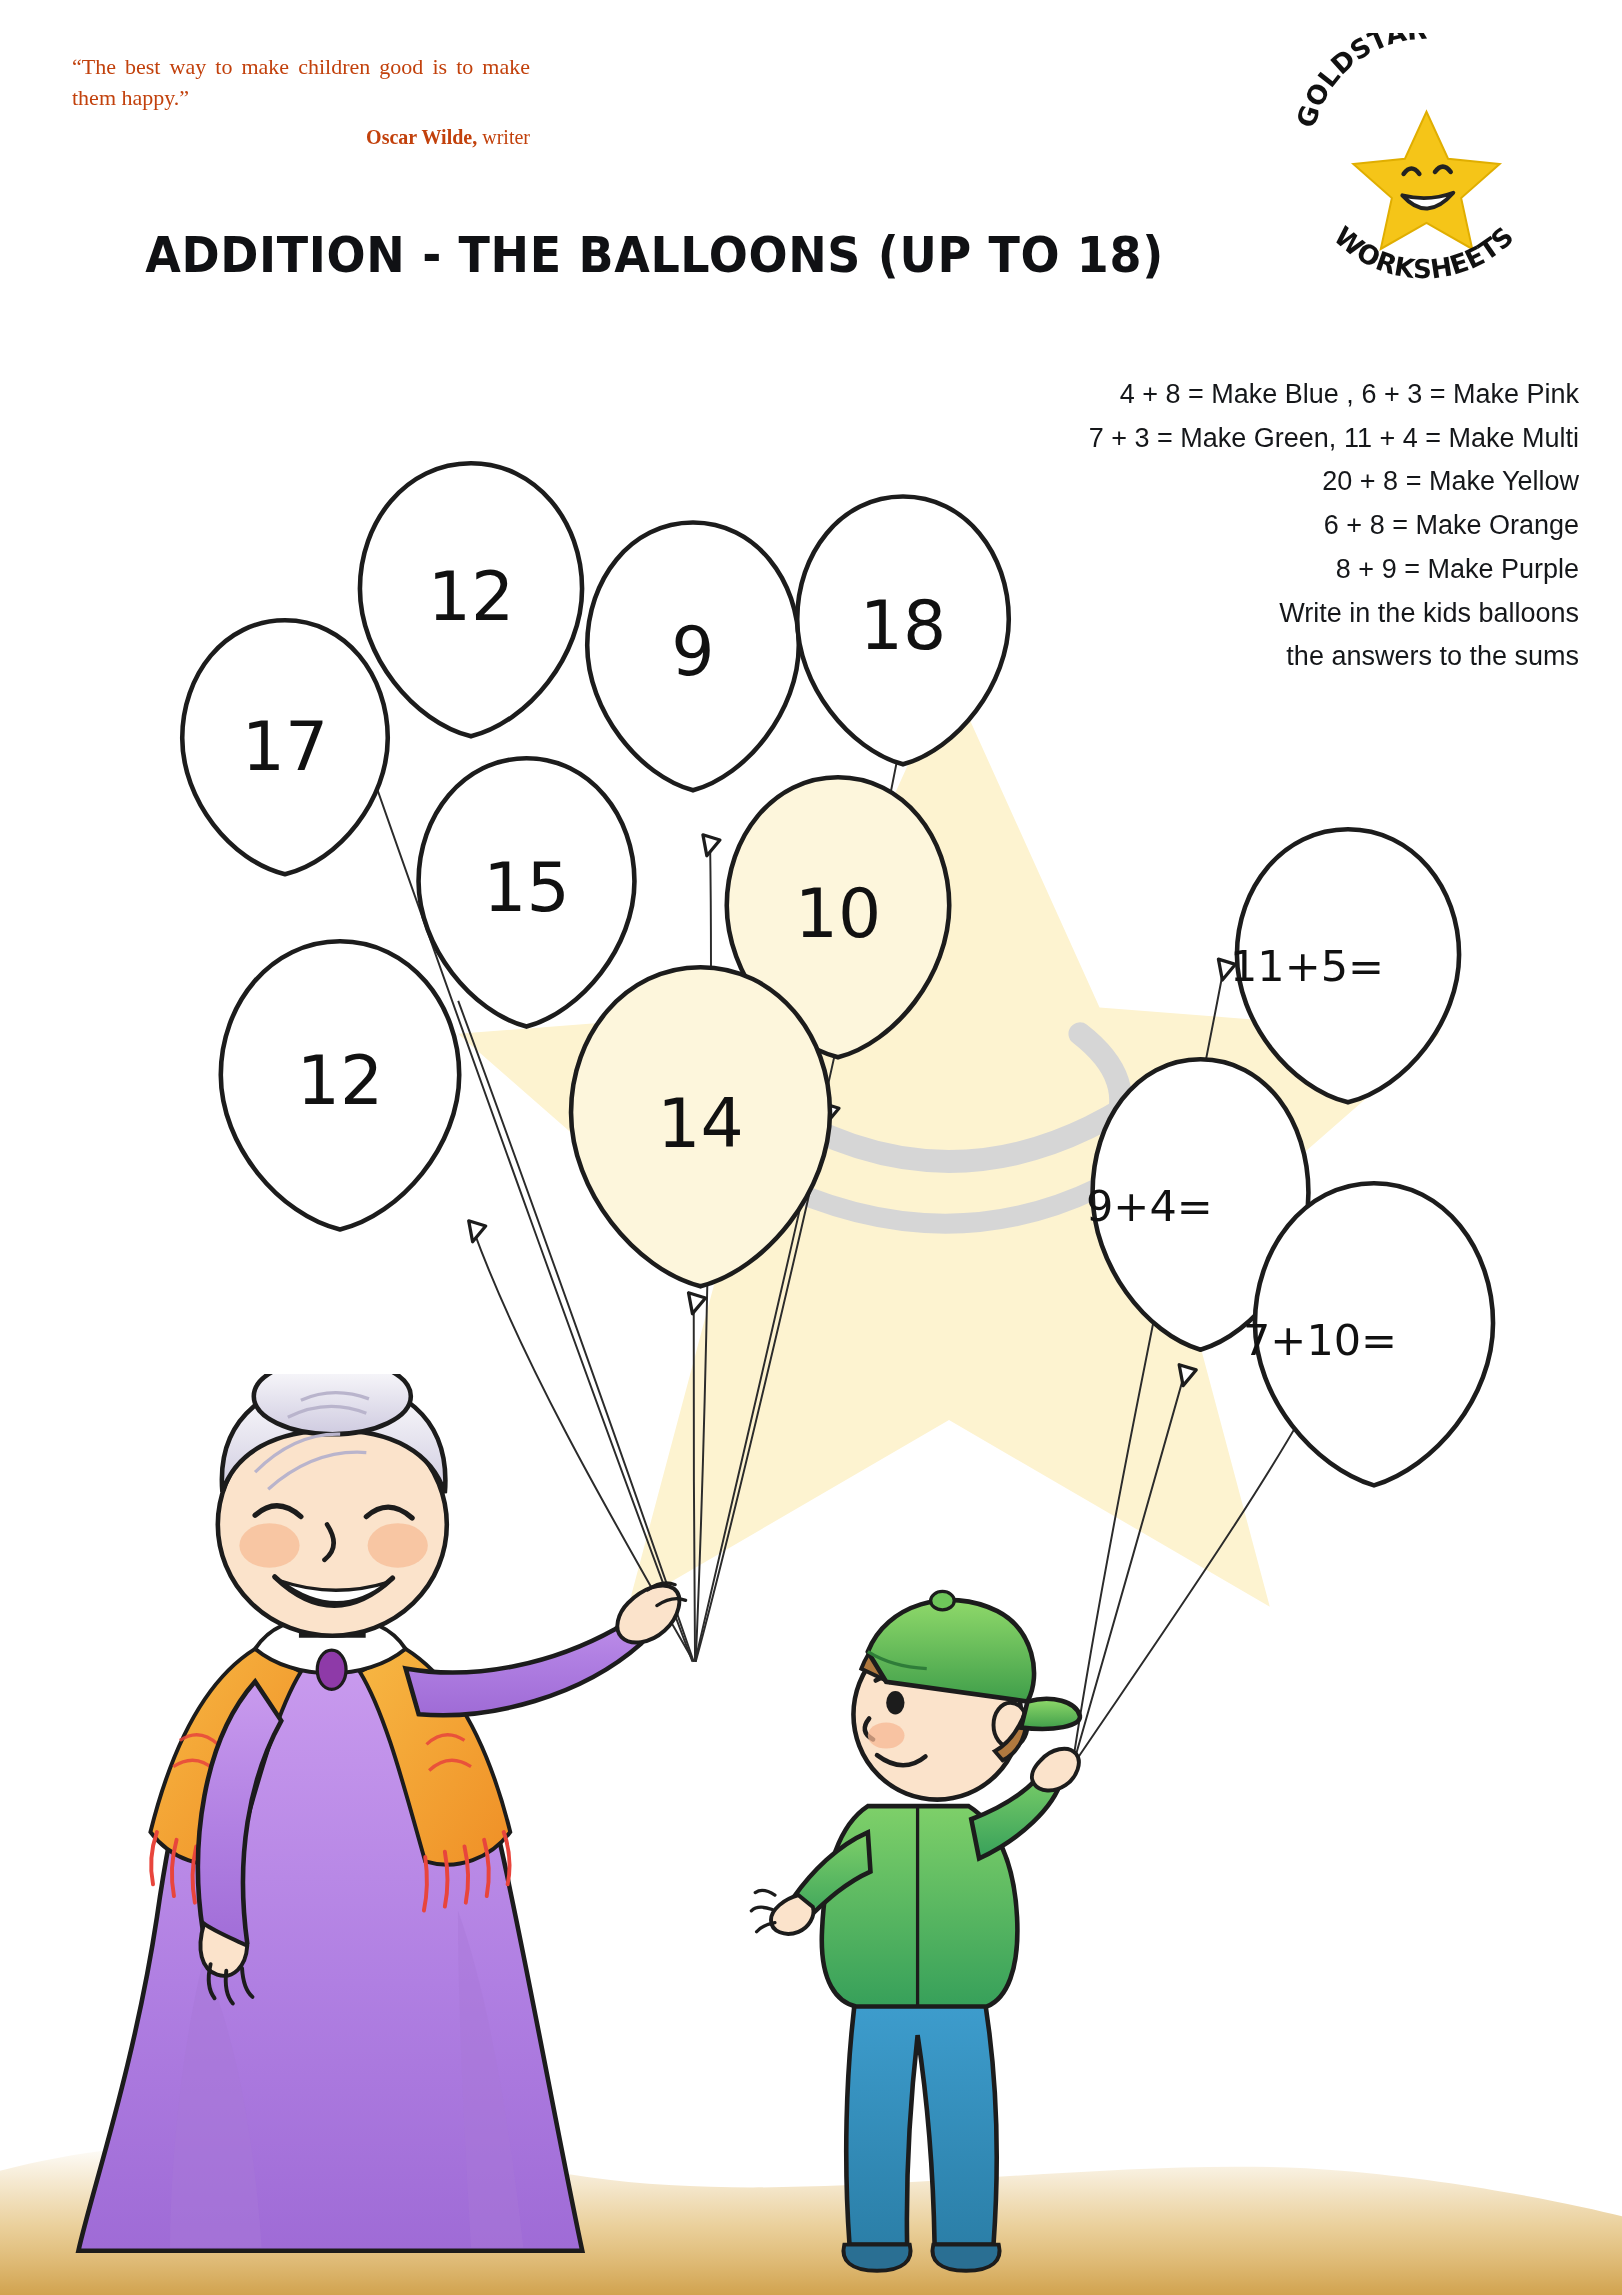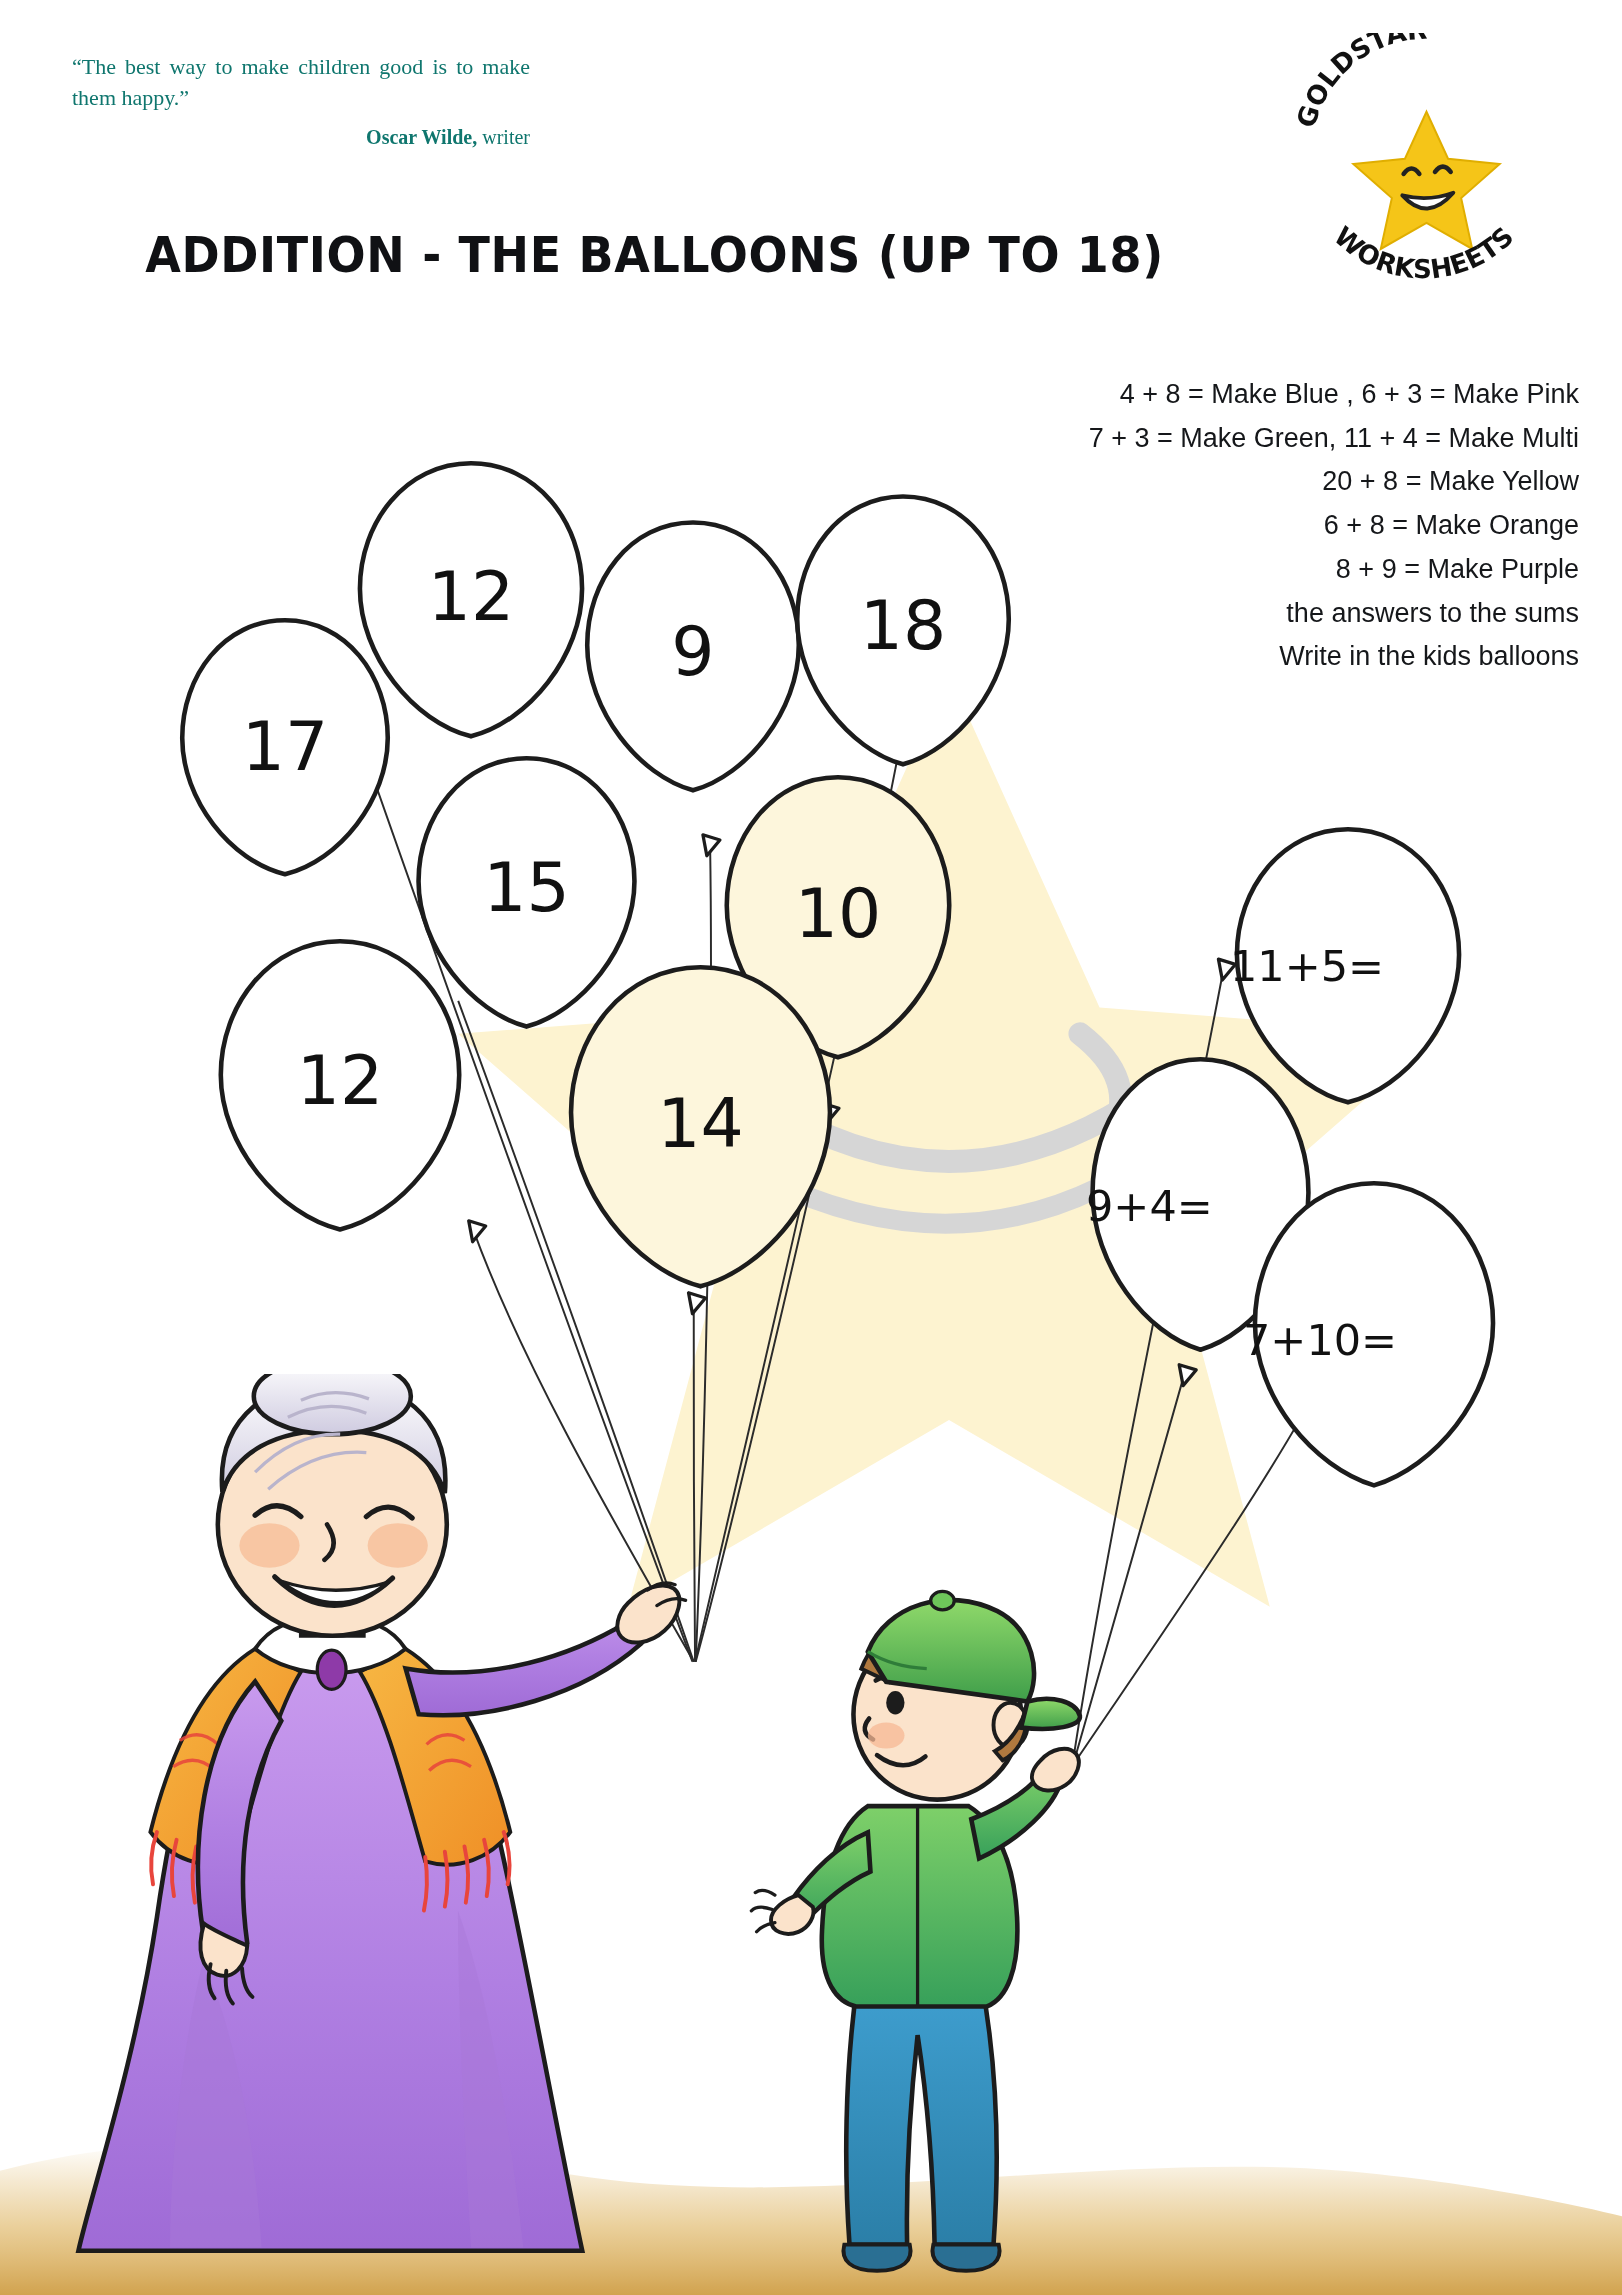--- a/index.html
+++ b/index.html
@@ -36,21 +36,21 @@
 
   
   .quote-block {
     position: absolute;
     left: 72px;
     top: 51px;
     width: 458px;
     font-family: "Liberation Serif", serif;
     font-size: 22px;
     line-height: 1.42;
-    color: #0f766e;
+    color: #c2410c;
   }
   .quote-text {
     text-align: justify;
     display: block;
   }
   .quote-attr {
     display: block;
     text-align: right;
     margin-top: 9.2px;
     font-size: 20px;
@@ -179,22 +179,22 @@
 </div>
 
 <div class="title">ADDITION - THE BALLOONS (UP TO 18)</div>
 
 <div class="instructions">
   <div>4 + 8 = Make Blue , 6 + 3 = Make Pink</div>
   <div>7 + 3 = Make Green, 11 + 4 = Make Multi</div>
   <div>20 + 8 = Make Yellow</div>
   <div>6 + 8 = Make Orange</div>
   <div>8 + 9 = Make Purple</div>
+  <div>Write in the kids balloons</div>
   <div>the answers to the sums</div>
-  <div>Write in the kids balloons</div>
 </div>
 
 <div class="strings">
   <svg width="1623" height="2295" viewBox="0 0 2480 3508">
     <g stroke="#2b2b2b" stroke-width="3" fill="none">
       <path d="M723,1880 C800,2090 940,2330 1060,2540"></path>
       <path d="M1060,1990 C1060,2150 1060,2380 1062,2540"></path>
       <path d="M1085,1290 C1090,1600 1080,2150 1063,2540"></path>
       <path d="M1265,1700 C1220,1900 1120,2330 1063,2540"></path>
       <path d="M700,1530 C800,1800 960,2250 1060,2540"></path>

